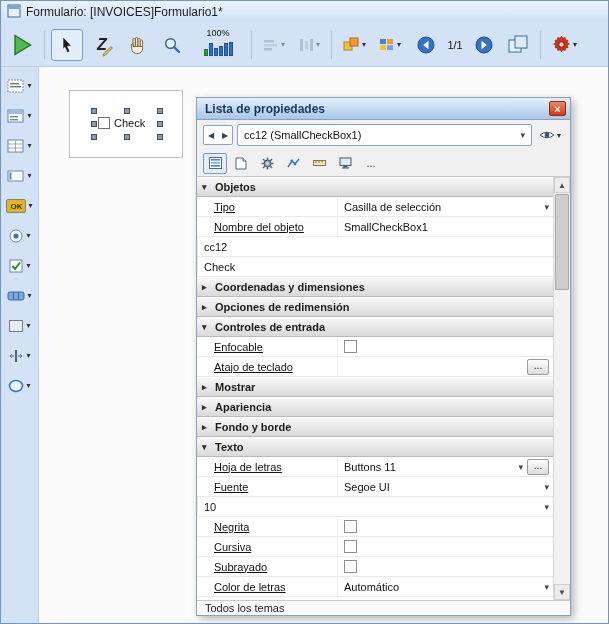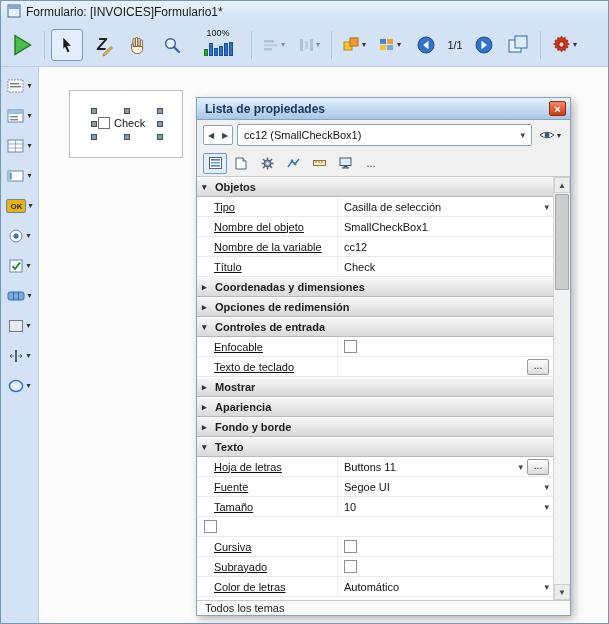--- a/index.html
+++ b/index.html
@@ -423,27 +423,25 @@
                 <span class="combo-arrow">▾</span>
               </div>
             </div>
             <div class="prow">
               <div class="plabel">Nombre del objeto</div>
               <div class="pvalue">
                 <span>SmallCheckBox1</span>
               </div>
             </div>
             <div class="prow">
-              <div class="plabel">Nombre de la variable</div>
               <div class="pvalue">
                 <span>cc12</span>
               </div>
             </div>
             <div class="prow">
-              <div class="plabel">Título</div>
               <div class="pvalue">
                 <span>Check</span>
               </div>
             </div>
 
             <div class="psection">
               <span class="tri">▸</span>
               <span>Coordenadas y dimensiones</span>
             </div>
             <div class="psection">
@@ -455,21 +453,21 @@
               <span class="tri">▾</span>
               <span>Controles de entrada</span>
             </div>
             <div class="prow">
               <div class="plabel">Enfocable</div>
               <div class="pvalue">
                 <span class="cbox"></span>
               </div>
             </div>
             <div class="prow">
-              <div class="plabel">Texto de teclado</div>
+              <div class="plabel">Atajo de teclado</div>
               <div class="pvalue">
                 <span></span>
                 <span class="dots-btn far">...</span>
               </div>
             </div>
 
             <div class="psection">
               <span class="tri">▸</span>
               <span>Mostrar</span>
             </div>
@@ -495,27 +493,27 @@
               </div>
             </div>
             <div class="prow">
               <div class="plabel">Fuente</div>
               <div class="pvalue">
                 <span>Segoe UI</span>
                 <span class="combo-arrow">▾</span>
               </div>
             </div>
             <div class="prow">
-              <div class="plabel">Tamaño</div>
               <div class="pvalue">
                 <span>10</span>
                 <span class="combo-arrow">▾</span>
               </div>
             </div>
             <div class="prow">
+              <div class="plabel">Negrita</div>
               <div class="pvalue">
                   <span class="cbox"></span>
                 </div>
             </div>
             <div class="prow">
               <div class="plabel">Cursiva</div>
               <div class="pvalue">
                   <span class="cbox"></span>
                 </div>
             </div>

